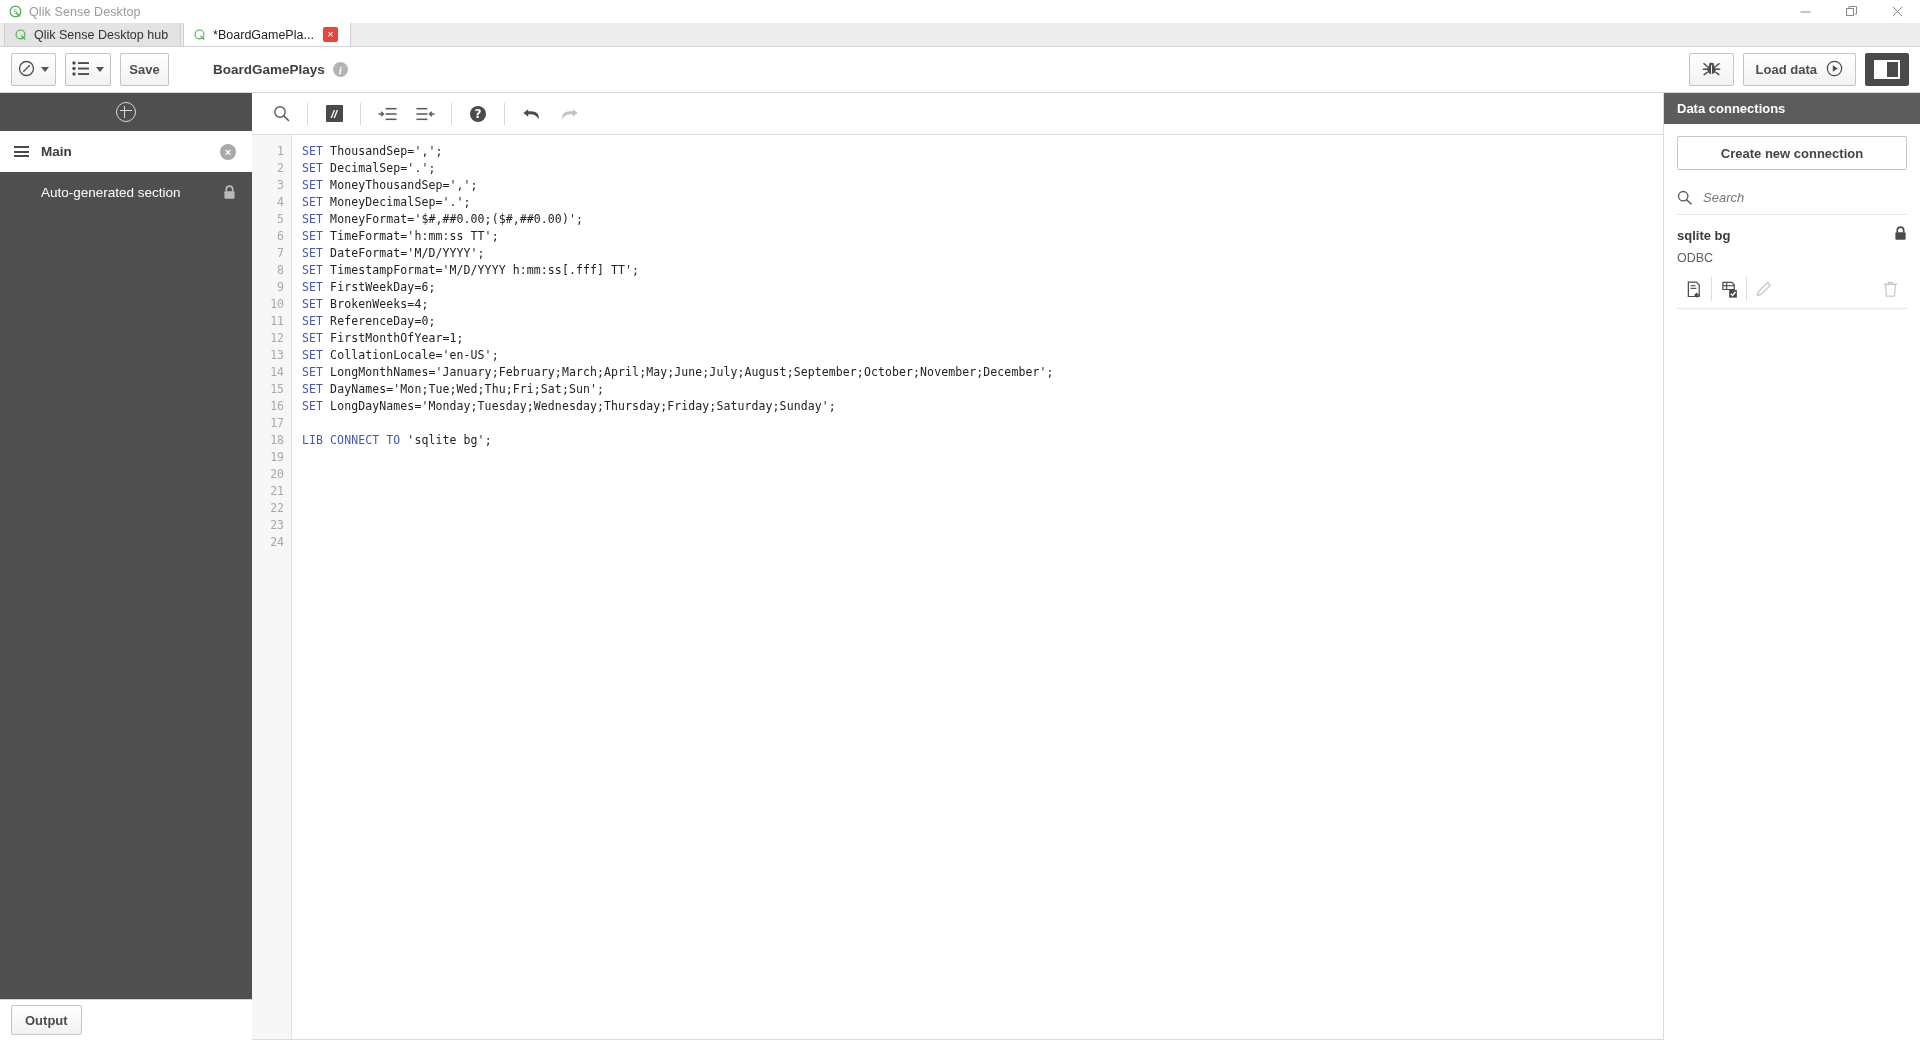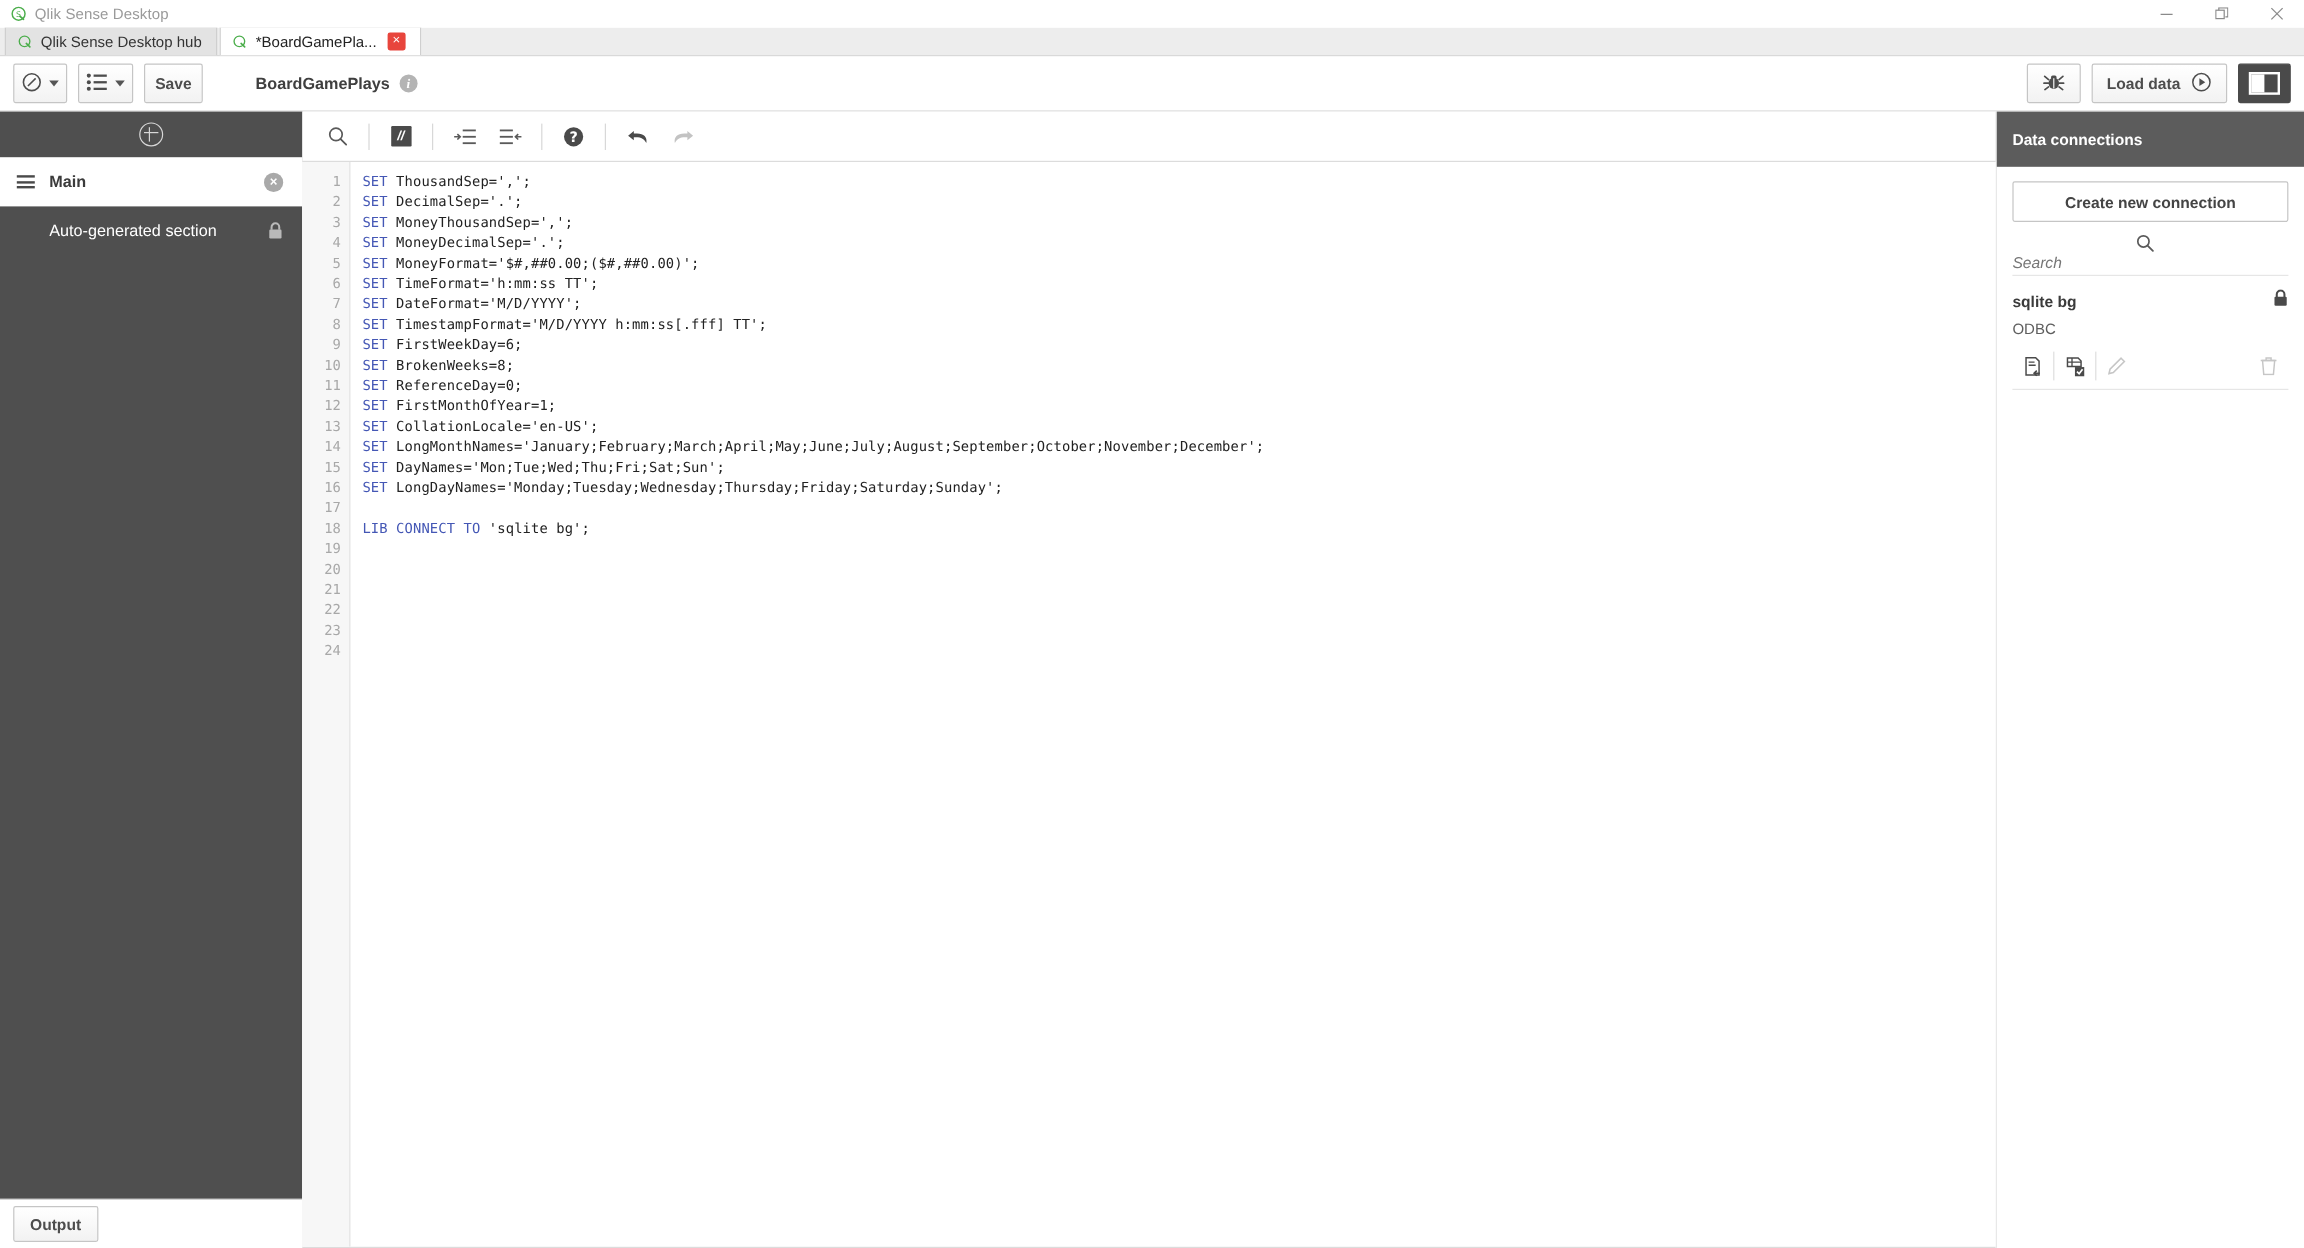--- a/index.html
+++ b/index.html
@@ -364,21 +364,21 @@
 
   
   .rightpanel {
     width: 256px;
     flex: 0 0 256px;
     display: flex;
     flex-direction: column;
     background: #ffffff;
   }
   .rp-header {
-    height: 46px;
+    height: 31px;
     background: #5c5c5c;
     color: #ffffff;
     display: flex;
     align-items: center;
     padding-left: 13px;
     font-size: 13px;
     font-weight: bold;
     flex: 0 0 auto;
   }
   .rp-body { padding: 12px 13px 0 13px; }
@@ -393,21 +393,20 @@
     font-size: 13px;
     font-weight: bold;
     color: #444;
   }
   .rp-search {
     height: 34px;
     display: flex;
     align-items: center;
     margin-top: 10px;
     border-bottom: 1px solid #e6e6e6;
-    flex-direction: column;
   }
   .rp-search .mag { margin-right: 9px; display:flex; color:#5a5a5a;}
   .rp-search input {
     border: none;
     outline: none;
     font-size: 13px;
     font-style: italic;
     color: #9b9b9b;
     font-family: "Liberation Sans", sans-serif;
     width: 100%;
@@ -673,21 +672,21 @@
         <div class="code">
           <div class="ln"><span class="kw">SET</span><span> ThousandSep=',';</span></div>
           <div class="ln"><span class="kw">SET</span><span> DecimalSep='.';</span></div>
           <div class="ln"><span class="kw">SET</span><span> MoneyThousandSep=',';</span></div>
           <div class="ln"><span class="kw">SET</span><span> MoneyDecimalSep='.';</span></div>
           <div class="ln"><span class="kw">SET</span><span> MoneyFormat='$#,##0.00;($#,##0.00)';</span></div>
           <div class="ln"><span class="kw">SET</span><span> TimeFormat='h:mm:ss TT';</span></div>
           <div class="ln"><span class="kw">SET</span><span> DateFormat='M/D/YYYY';</span></div>
           <div class="ln"><span class="kw">SET</span><span> TimestampFormat='M/D/YYYY h:mm:ss[.fff] TT';</span></div>
           <div class="ln"><span class="kw">SET</span><span> FirstWeekDay=6;</span></div>
-          <div class="ln"><span class="kw">SET</span><span> BrokenWeeks=8;</span></div>
+          <div class="ln"><span class="kw">SET</span><span> BrokenWeeks=4;</span></div>
           <div class="ln"><span class="kw">SET</span><span> ReferenceDay=0;</span></div>
           <div class="ln"><span class="kw">SET</span><span> FirstMonthOfYear=1;</span></div>
           <div class="ln"><span class="kw">SET</span><span> CollationLocale='en-US';</span></div>
           <div class="ln"><span class="kw">SET</span><span> LongMonthNames='January;February;March;April;May;June;July;August;September;October;November;December';</span></div>
           <div class="ln"><span class="kw">SET</span><span> DayNames='Mon;Tue;Wed;Thu;Fri;Sat;Sun';</span></div>
           <div class="ln"><span class="kw">SET</span><span> LongDayNames='Monday;Tuesday;Wednesday;Thursday;Friday;Saturday;Sunday';</span></div>
           <div class="ln">&nbsp;</div>
           <div class="ln"><span class="kw">LIB CONNECT TO</span><span> 'sqlite bg';</span></div>
           <div class="ln">&nbsp;</div>
           <div class="ln">&nbsp;</div>

